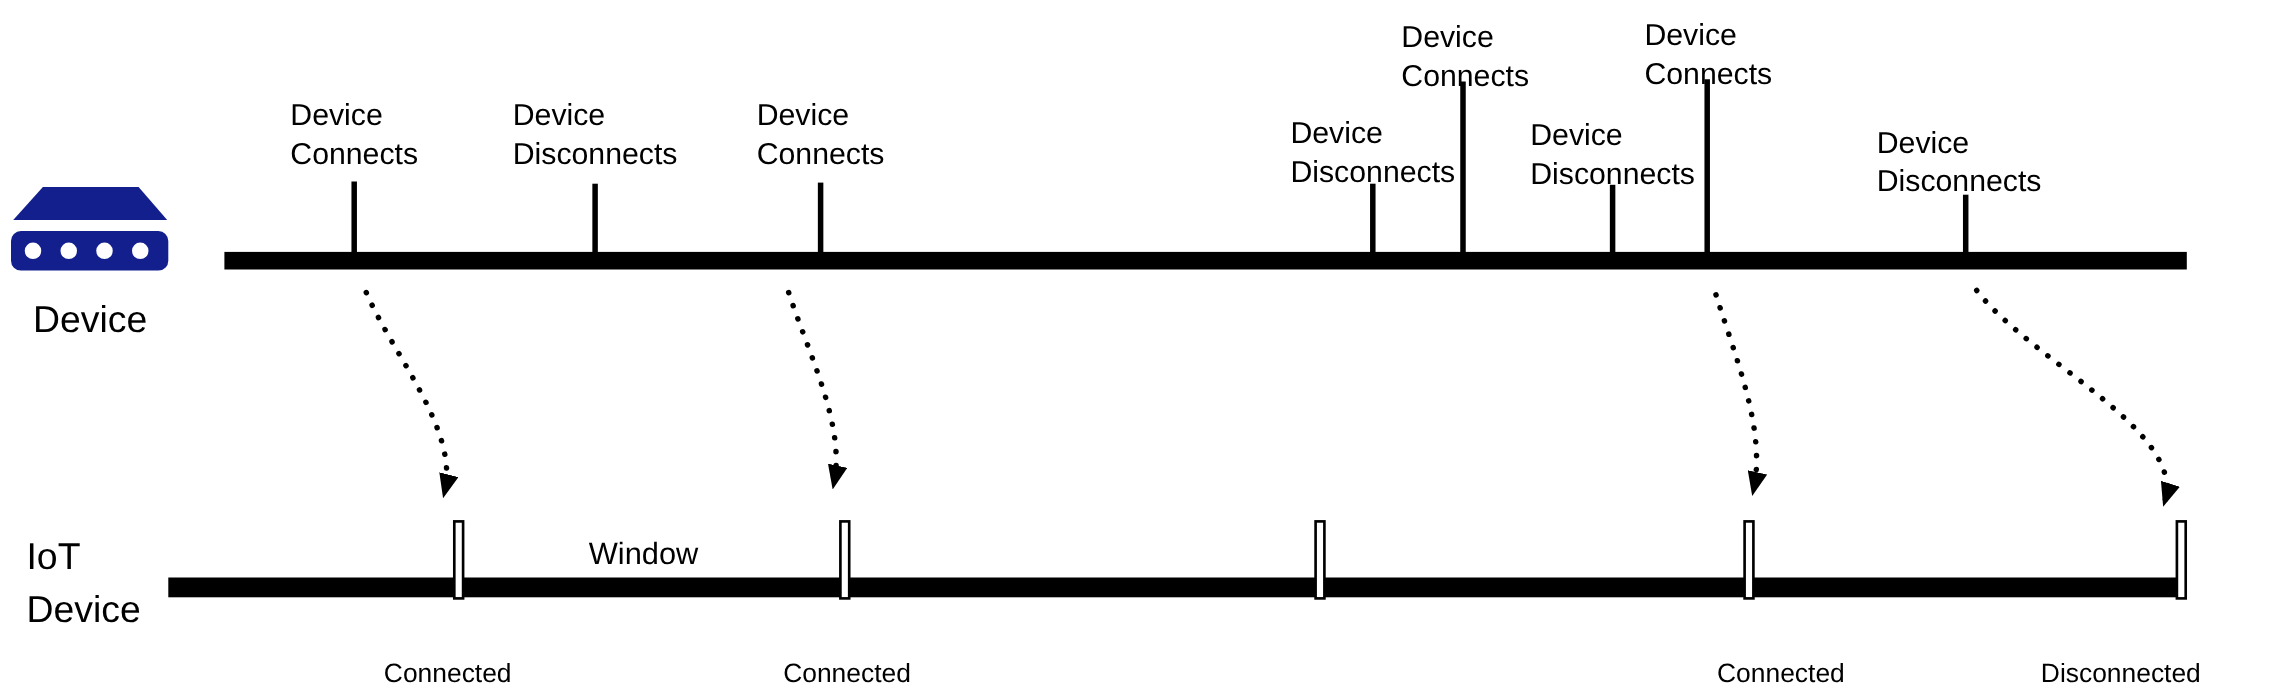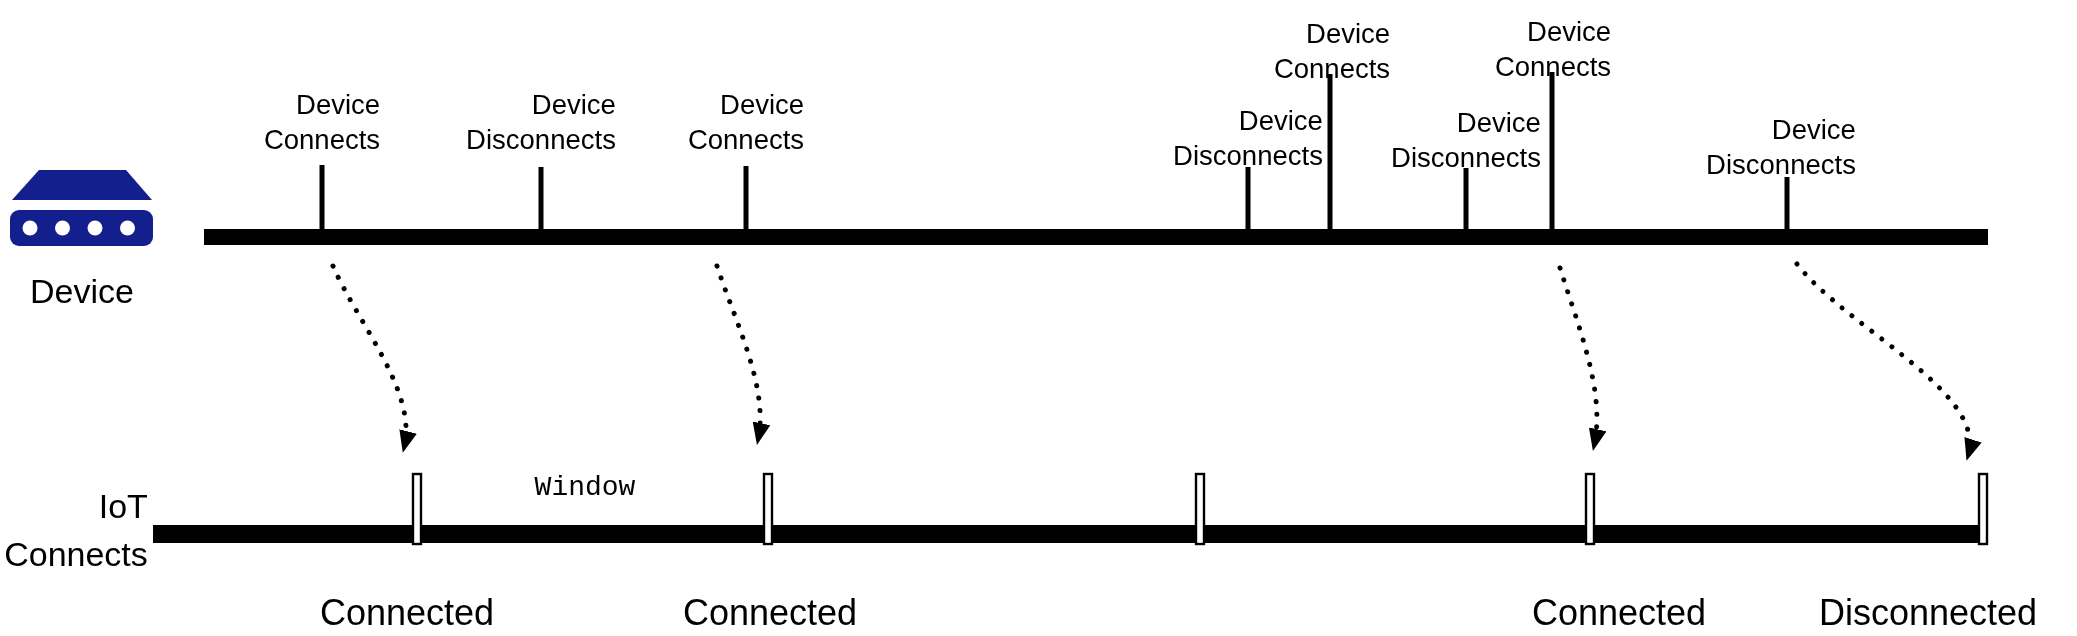--- a/index.html
+++ b/index.html
@@ -1,24 +1,24 @@
 <!DOCTYPE html>
 <html><head>
 <meta charset="utf-8">
 <style>
   html,body{margin:0;padding:0;background:#fff;}
   .canvas{
     position:relative;width:2077px;height:636px;background:#ffffff;overflow:hidden;
     font-family:"Liberation Sans", sans-serif;color:#000;
   }
   .canvas svg{position:absolute;left:0;top:0;}
-  .lbl{position:absolute;transform:translateX(-50%);text-align:right;white-space:pre-line;}
+  .lbl{position:absolute;transform:translateX(-50%);text-align:left;white-space:pre-line;}
   .event-label{font-size:27.5px;line-height:35px;}
   .lane-label{font-size:34px;line-height:48px;}
-  .status-label{font-size:36px;line-height:30px;}
+  .status-label{font-size:24px;line-height:30px;}
   .window-label{font-size:28px;line-height:30px;}
 </style>
 </head>
 <body>
 
 <div class="canvas">
 
   <svg width="2077" height="636" viewBox="0 0 2077 636">
     <defs>
       <marker id="ah" markerUnits="strokeWidth" markerWidth="4.4" markerHeight="3.6" refX="3.4" refY="1.8" orient="auto">
@@ -54,39 +54,39 @@
 
     <rect x="413" y="474" width="8" height="70" fill="#ffffff" stroke="#000" stroke-width="2.4"></rect>
     <rect x="764" y="474" width="8" height="70" fill="#ffffff" stroke="#000" stroke-width="2.4"></rect>
     <rect x="1196" y="474" width="8" height="70" fill="#ffffff" stroke="#000" stroke-width="2.4"></rect>
     <rect x="1586" y="474" width="8" height="70" fill="#ffffff" stroke="#000" stroke-width="2.4"></rect>
     <rect x="1979" y="474" width="8" height="70" fill="#ffffff" stroke="#000" stroke-width="2.4"></rect>
   </svg>
 
   <div class="lbl lane-label" style="left:82px;top:267px;">Device</div>
   <div class="lbl lane-label" style="left:76px;top:482px;">IoT
-Connects</div>
+Device</div>
 
   <div class="lbl event-label" style="left:322px;top:87px;">Device
 Connects</div>
   <div class="lbl event-label" style="left:541px;top:87px;">Device
 Disconnects</div>
   <div class="lbl event-label" style="left:746px;top:87px;">Device
 Connects</div>
   <div class="lbl event-label" style="left:1248px;top:103px;">Device
 Disconnects</div>
   <div class="lbl event-label" style="left:1332px;top:16px;">Device
 Connects</div>
   <div class="lbl event-label" style="left:1466px;top:105px;">Device
 Disconnects</div>
   <div class="lbl event-label" style="left:1553px;top:14px;">Device
 Connects</div>
   <div class="lbl event-label" style="left:1781px;top:112px;">Device
 Disconnects</div>
 
-  <div class="lbl window-label" style="left:585px;top:473px;font-family:Liberation Mono, monospace;">Window</div>
+  <div class="lbl window-label" style="left:585px;top:489px;">Window</div>
 
   <div class="lbl status-label" style="left:407px;top:598px;">Connected</div>
   <div class="lbl status-label" style="left:770px;top:598px;">Connected</div>
   <div class="lbl status-label" style="left:1619px;top:598px;">Connected</div>
   <div class="lbl status-label" style="left:1928px;top:598px;">Disconnected</div>
 
 </div>
 
 </body></html>

